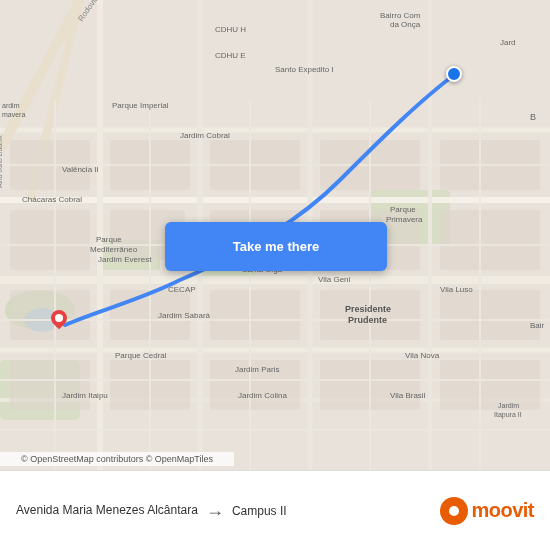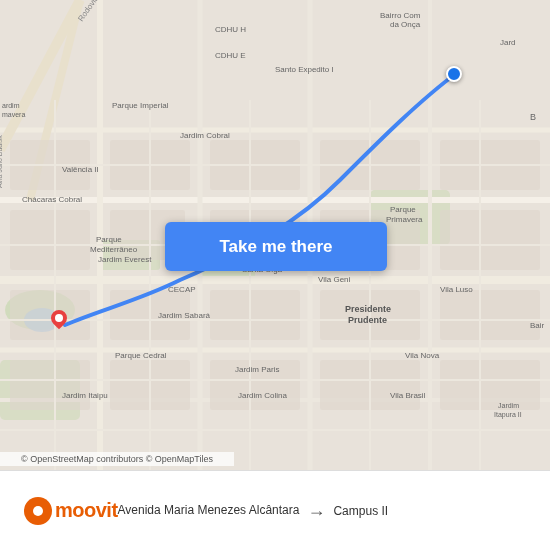--- a/index.html
+++ b/index.html
@@ -34,21 +34,21 @@
     #take-me-there-btn {
       position: absolute;
       top: 222px;
       left: 165px;
       width: 222px;
       height: 49px;
       background-color: #4285f4;
       color: white;
       border: none;
       border-radius: 6px;
-      font-size: 17px;
+      font-size: 13px;
       font-weight: bold;
       cursor: pointer;
       box-shadow: 0 2px 8px rgba(0,0,0,0.3);
       display: flex;
       align-items: center;
       justify-content: center;
       z-index: 10;
     }
 
     
@@ -243,27 +243,27 @@
 
   <div class="marker-red" style="top: 310px; left: 48px;">
   </div>
 
   <button id="take-me-there-btn">Take me there</button>
 
   <div id="copyright-bar" style="position:absolute; bottom:4px; left:0; font-size:9px; color:#555; background:rgba(255,255,255,0.75); padding:2px 21px;">© OpenStreetMap contributors © OpenMapTiles</div>
 </div>
 
 <div id="bottom-bar">
+  <div style="display:flex; align-items:center; flex:1;">
+    <span style="font-size:12px; color:#333; font-weight:500; max-width:190px; line-height:1.3;">Avenida Maria Menezes Alcântara</span>
+    <span style="font-size:18px; color:#555; margin: 0 8px; flex-shrink:0;">→</span>
+    <span style="font-size:12px; color:#333; font-weight:500;">Campus II</span>
+  </div>
   <div id="moovit-logo" style="display:flex;flex-direction:column;align-items:center;margin-left:8px;">
 
     <div style="display:flex; align-items:center;">
       <div style="width:28px; height:28px; background:#e85d04; border-radius:50%; display:flex; align-items:center; justify-content:center; margin-right:3px;">
         <div style="width:10px; height:10px; background:white; border-radius:50%;"></div>
       </div>
       <span style="font-size:20px; font-weight:bold; color:#e85d04; letter-spacing:-0.5px;">moovit</span>
     </div>
   </div>
-  <div style="display:flex; align-items:center; flex:1;">
-    <span style="font-size:12px; color:#333; font-weight:500; max-width:190px; line-height:1.3;">Avenida Maria Menezes Alcântara</span>
-    <span style="font-size:18px; color:#555; margin: 0 8px; flex-shrink:0;">→</span>
-    <span style="font-size:12px; color:#333; font-weight:500;">Campus II</span>
-  </div>
 </div>
 
 </body></html>

